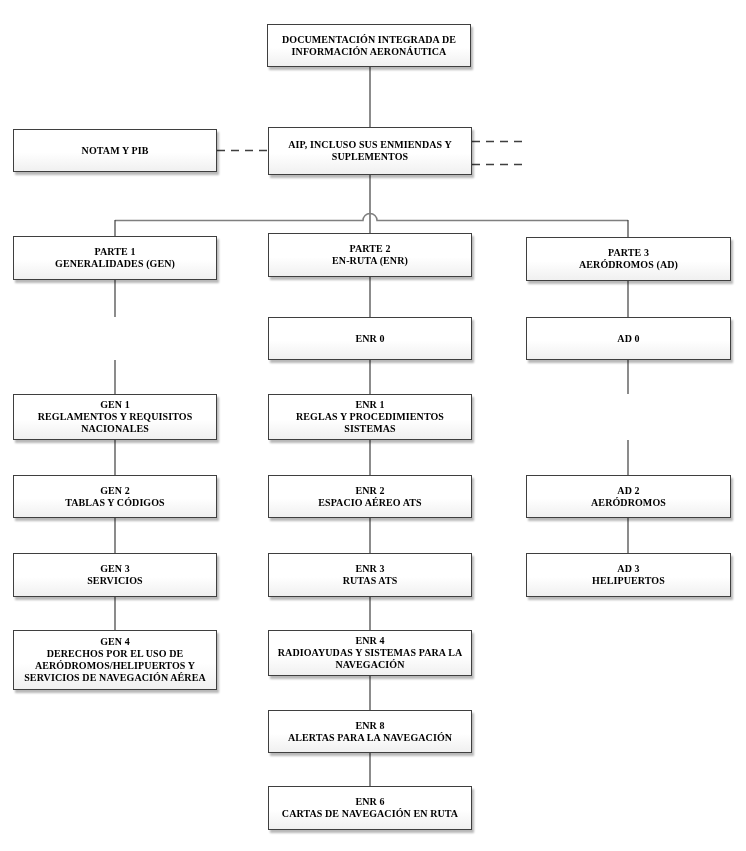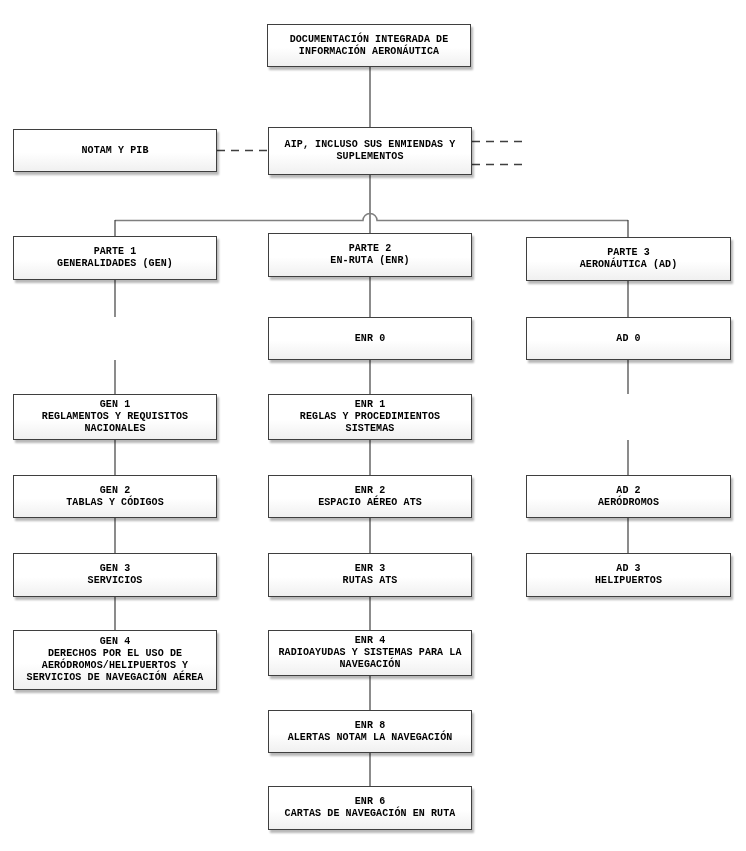--- a/index.html
+++ b/index.html
@@ -10,21 +10,21 @@
     --distribution-line: #7f7f7f;
     --text: #000000;
     --background: #ffffff;
   }
   html, body { margin: 0; padding: 0; background: var(--background); }
   #canvas {
     position: relative;
     width: 746px;
     height: 851px;
     background: var(--background);
-    font-family: Liberation Mono, monospace;
+    font-family: Liberation Serif, serif;
     overflow: hidden;
   }
   #wires {
     position: absolute;
     left: 0; top: 0;
     width: 746px; height: 851px;
   }
   .node {
     position: absolute;
     box-sizing: border-box;
@@ -109,21 +109,21 @@
   <div class="node" style="left:13px;top:236px;width:204px;height:44px">
     <div class="ln">PARTE 1</div>
     <div class="ln">GENERALIDADES (GEN)</div>
   </div>
   <div class="node" style="left:268px;top:233px;width:204px;height:44px">
     <div class="ln">PARTE 2</div>
     <div class="ln">EN-RUTA (ENR)</div>
   </div>
   <div class="node" style="left:526px;top:237px;width:205px;height:44px">
     <div class="ln">PARTE 3</div>
-    <div class="ln">AERONÁUTICA (AD)</div>
+    <div class="ln">AERÓDROMOS (AD)</div>
   </div>
 
   <div class="node" style="left:13px;top:394px;width:204px;height:46px">
     <div class="ln">GEN 1</div>
     <div class="ln">REGLAMENTOS Y REQUISITOS</div>
     <div class="ln">NACIONALES</div>
   </div>
   <div class="node" style="left:13px;top:475px;width:204px;height:43px">
     <div class="ln">GEN 2</div>
     <div class="ln">TABLAS Y CÓDIGOS</div>
@@ -155,21 +155,21 @@
     <div class="ln">ENR 3</div>
     <div class="ln">RUTAS ATS</div>
   </div>
   <div class="node" style="left:268px;top:630px;width:204px;height:46px">
     <div class="ln">ENR 4</div>
     <div class="ln">RADIOAYUDAS Y SISTEMAS PARA LA</div>
     <div class="ln">NAVEGACIÓN</div>
   </div>
   <div class="node" style="left:268px;top:710px;width:204px;height:43px">
     <div class="ln">ENR 8</div>
-    <div class="ln">ALERTAS NOTAM LA NAVEGACIÓN</div>
+    <div class="ln">ALERTAS PARA LA NAVEGACIÓN</div>
   </div>
   <div class="node" style="left:268px;top:786px;width:204px;height:44px">
     <div class="ln">ENR 6</div>
     <div class="ln">CARTAS DE NAVEGACIÓN EN RUTA</div>
   </div>
 
   <div class="node" style="left:526px;top:317px;width:205px;height:43px">
     <div class="ln">AD 0</div>
   </div>
   <div class="node" style="left:526px;top:475px;width:205px;height:43px">

